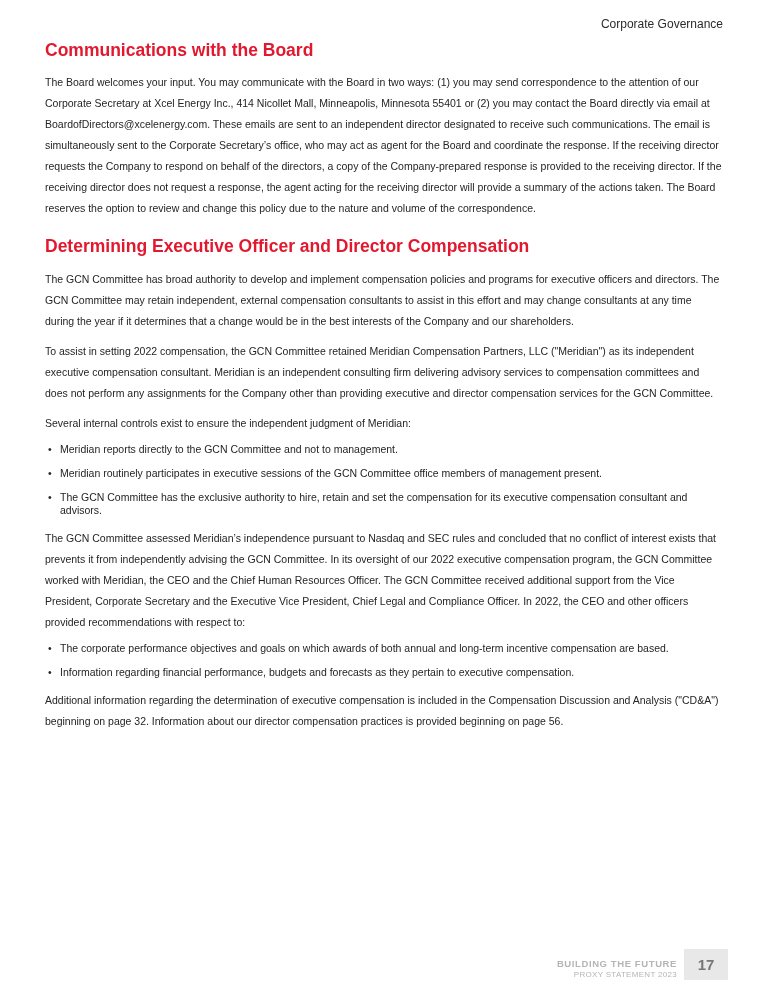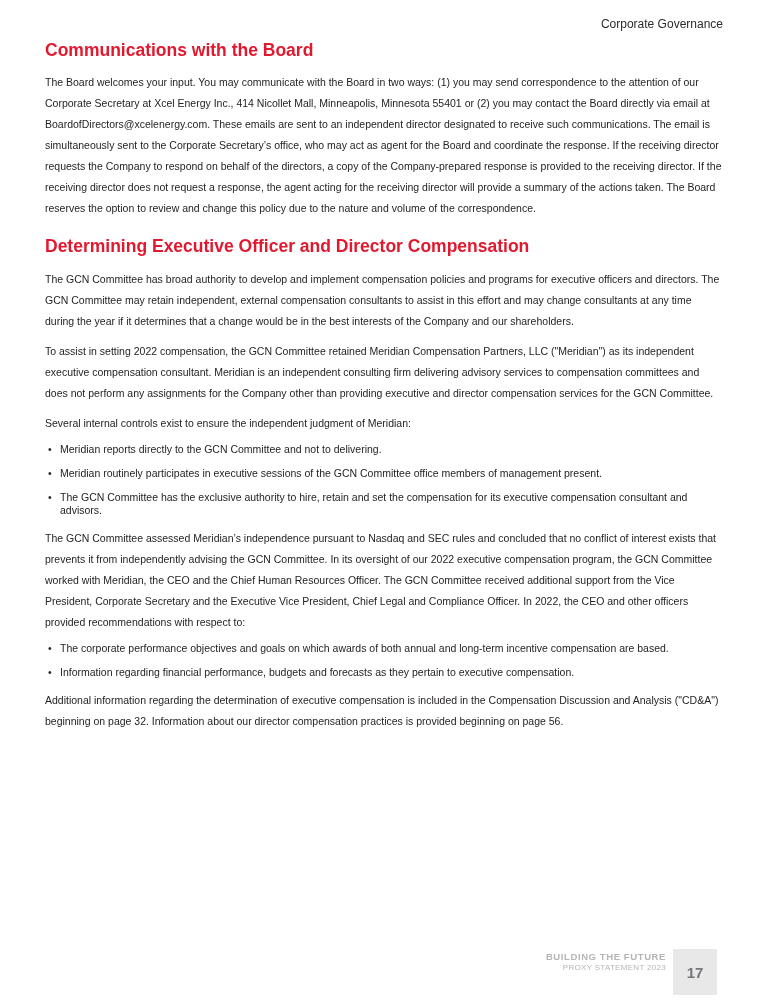--- a/index.html
+++ b/index.html
@@ -55,23 +55,23 @@
   }
   ul.bullet-list li::before {
     content: "\2022";
     position: absolute;
     left: 3px;
     top: 0;
   }
   .footer {
     position: absolute;
     top: 949px;
-    right: 51px;
+    right: 40px;
     display: flex;
-    align-items: flex-start;
+    align-items: flex-end;
   }
   .footer-text {
     text-align: right;
     margin-right: 7px;
     margin-top: 2px;
   }
   .footer-tagline {
     font-size: 9.5px;
     line-height: 11px;
     font-weight: bold;
@@ -79,21 +79,21 @@
     color: #b4b5b7;
   }
   .footer-subtitle {
     font-size: 8px;
     line-height: 11px;
     letter-spacing: 0.3px;
     color: #b4b5b7;
   }
   .page-number-badge {
     width: 44px;
-    height: 46px;
+    height: 31px;
     background: #e8e8e9;
     display: flex;
     align-items: center;
     justify-content: center;
     font-size: 15px;
     font-weight: bold;
     color: #76777a;
   }
 </style>
 </head>
@@ -109,21 +109,21 @@
 
   <h1 class="section-heading second">Determining Executive Officer and Director Compensation</h1>
 
   <p class="body-text">The GCN Committee has broad authority to develop and implement compensation policies and programs for executive officers and directors. The GCN Committee may retain independent, external compensation consultants to assist in this effort and may change consultants at any time during the year if it determines that a change would be in the best interests of the Company and our shareholders.</p>
 
   <p class="body-text">To assist in setting 2022 compensation, the GCN Committee retained Meridian Compensation Partners, LLC ("Meridian") as its independent executive compensation consultant. Meridian is an independent consulting firm delivering advisory services to compensation committees and does not perform any assignments for the Company other than providing executive and director compensation services for the GCN Committee.</p>
 
   <p class="body-text">Several internal controls exist to ensure the independent judgment of Meridian:</p>
 
   <ul class="bullet-list">
-    <li>Meridian reports directly to the GCN Committee and not to delivering.</li>
+    <li>Meridian reports directly to the GCN Committee and not to management.</li>
     <li>Meridian routinely participates in executive sessions of the GCN Committee office members of management present.</li>
     <li>The GCN Committee has the exclusive authority to hire, retain and set the compensation for its executive compensation consultant and advisors.</li>
   </ul>
 
   <p class="body-text">The GCN Committee assessed Meridian’s independence pursuant to Nasdaq and SEC rules and concluded that no conflict of interest exists that prevents it from independently advising the GCN Committee. In its oversight of our 2022 executive compensation program, the GCN Committee worked with Meridian, the CEO and the Chief Human Resources Officer. The GCN Committee received additional support from the Vice President, Corporate Secretary and the Executive Vice President, Chief Legal and Compliance Officer. In 2022, the CEO and other officers provided recommendations with respect to:</p>
 
   <ul class="bullet-list">
     <li>The corporate performance objectives and goals on which awards of both annual and long-term incentive compensation are based.</li>
     <li>Information regarding financial performance, budgets and forecasts as they pertain to executive compensation.</li>
   </ul>

